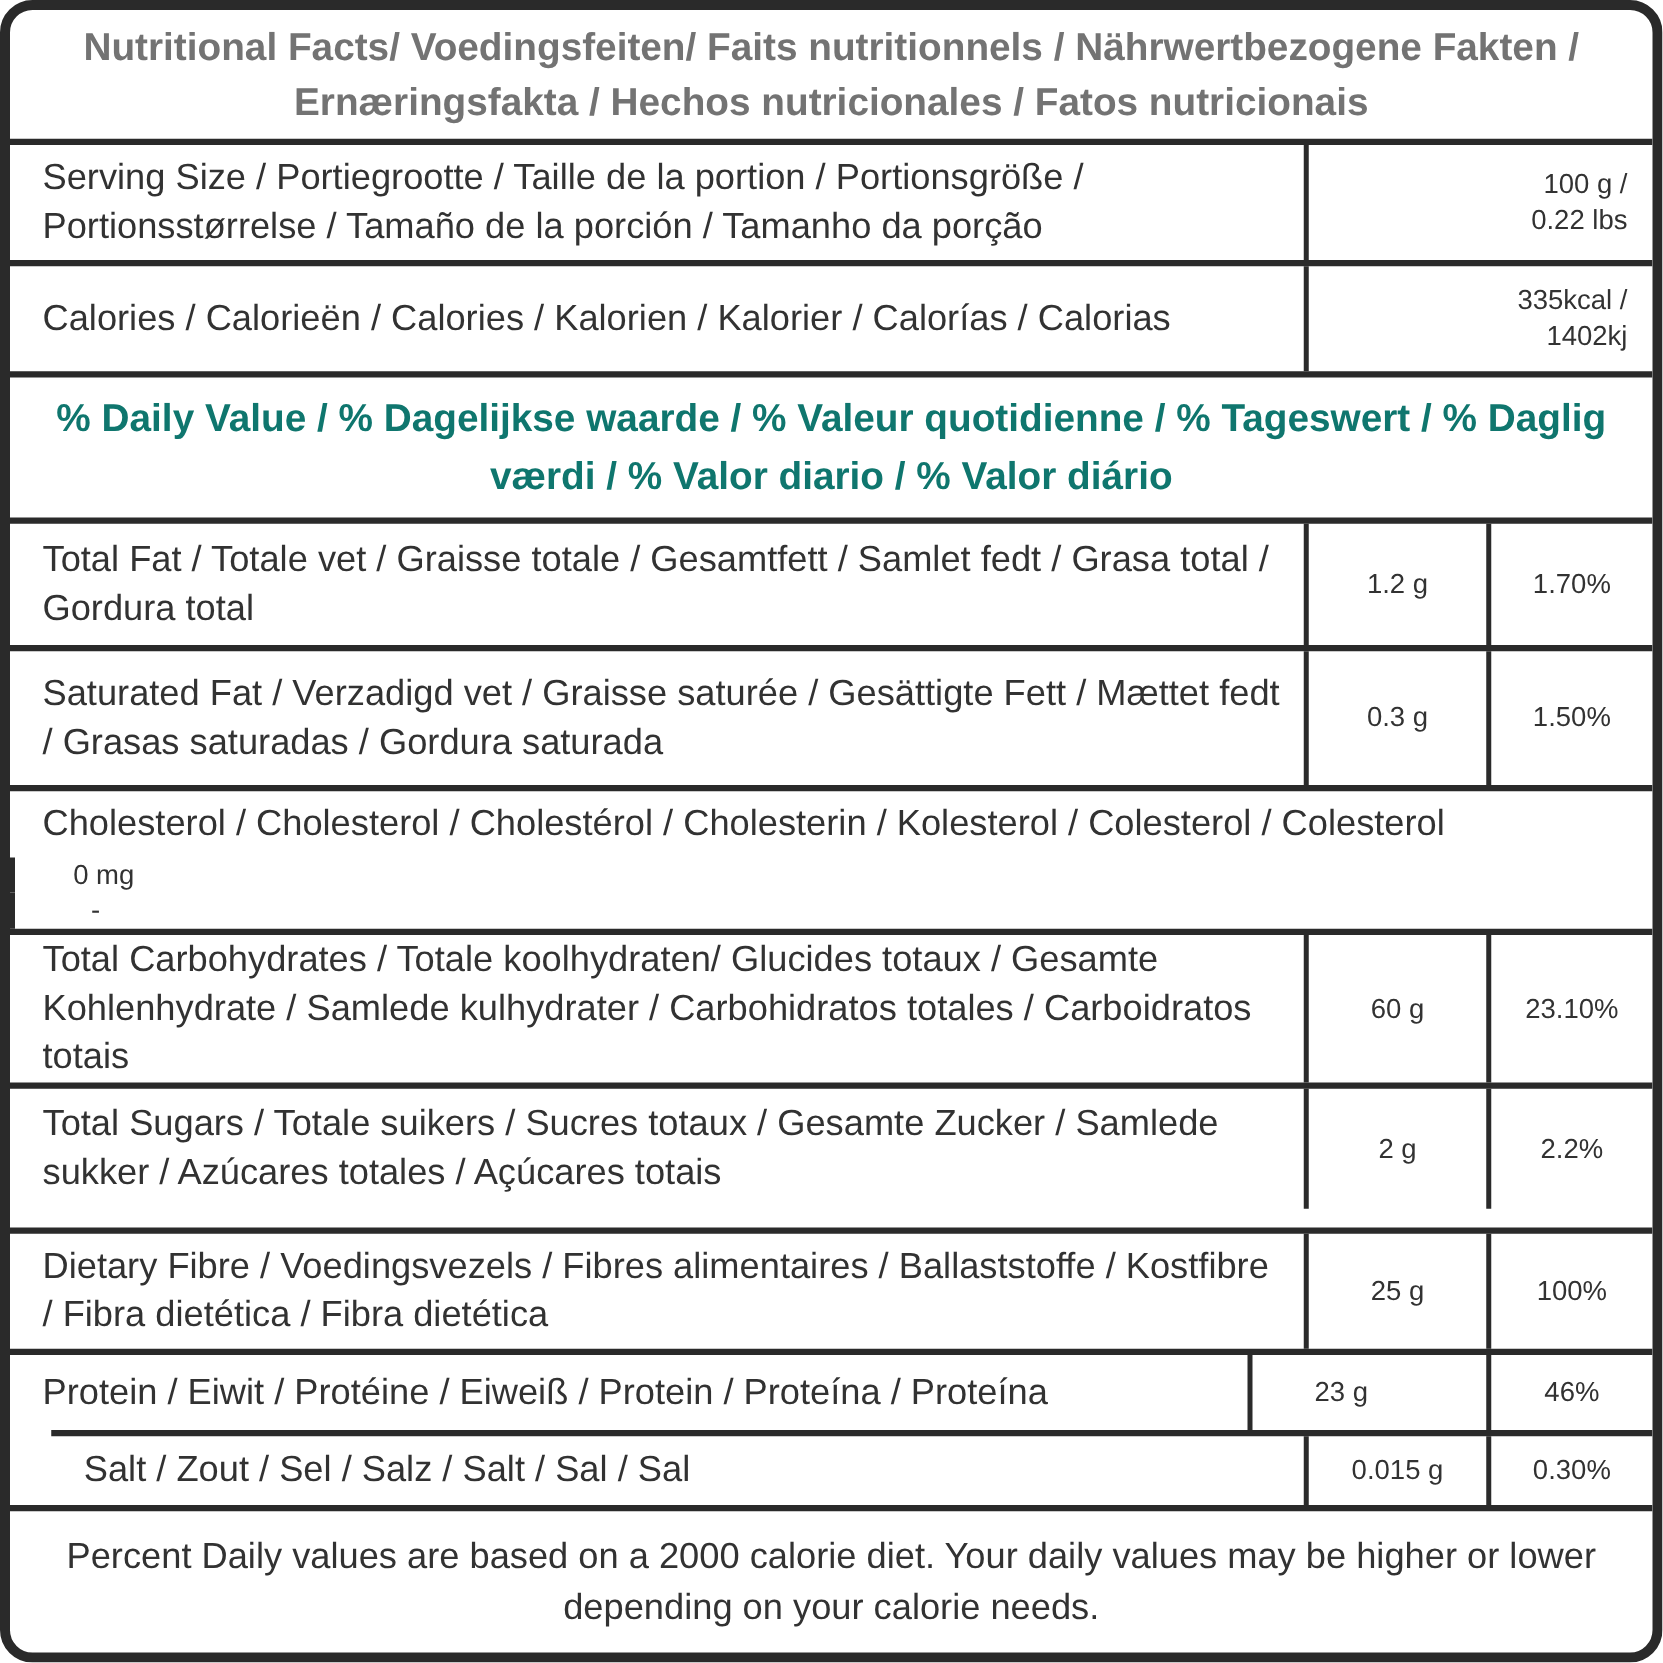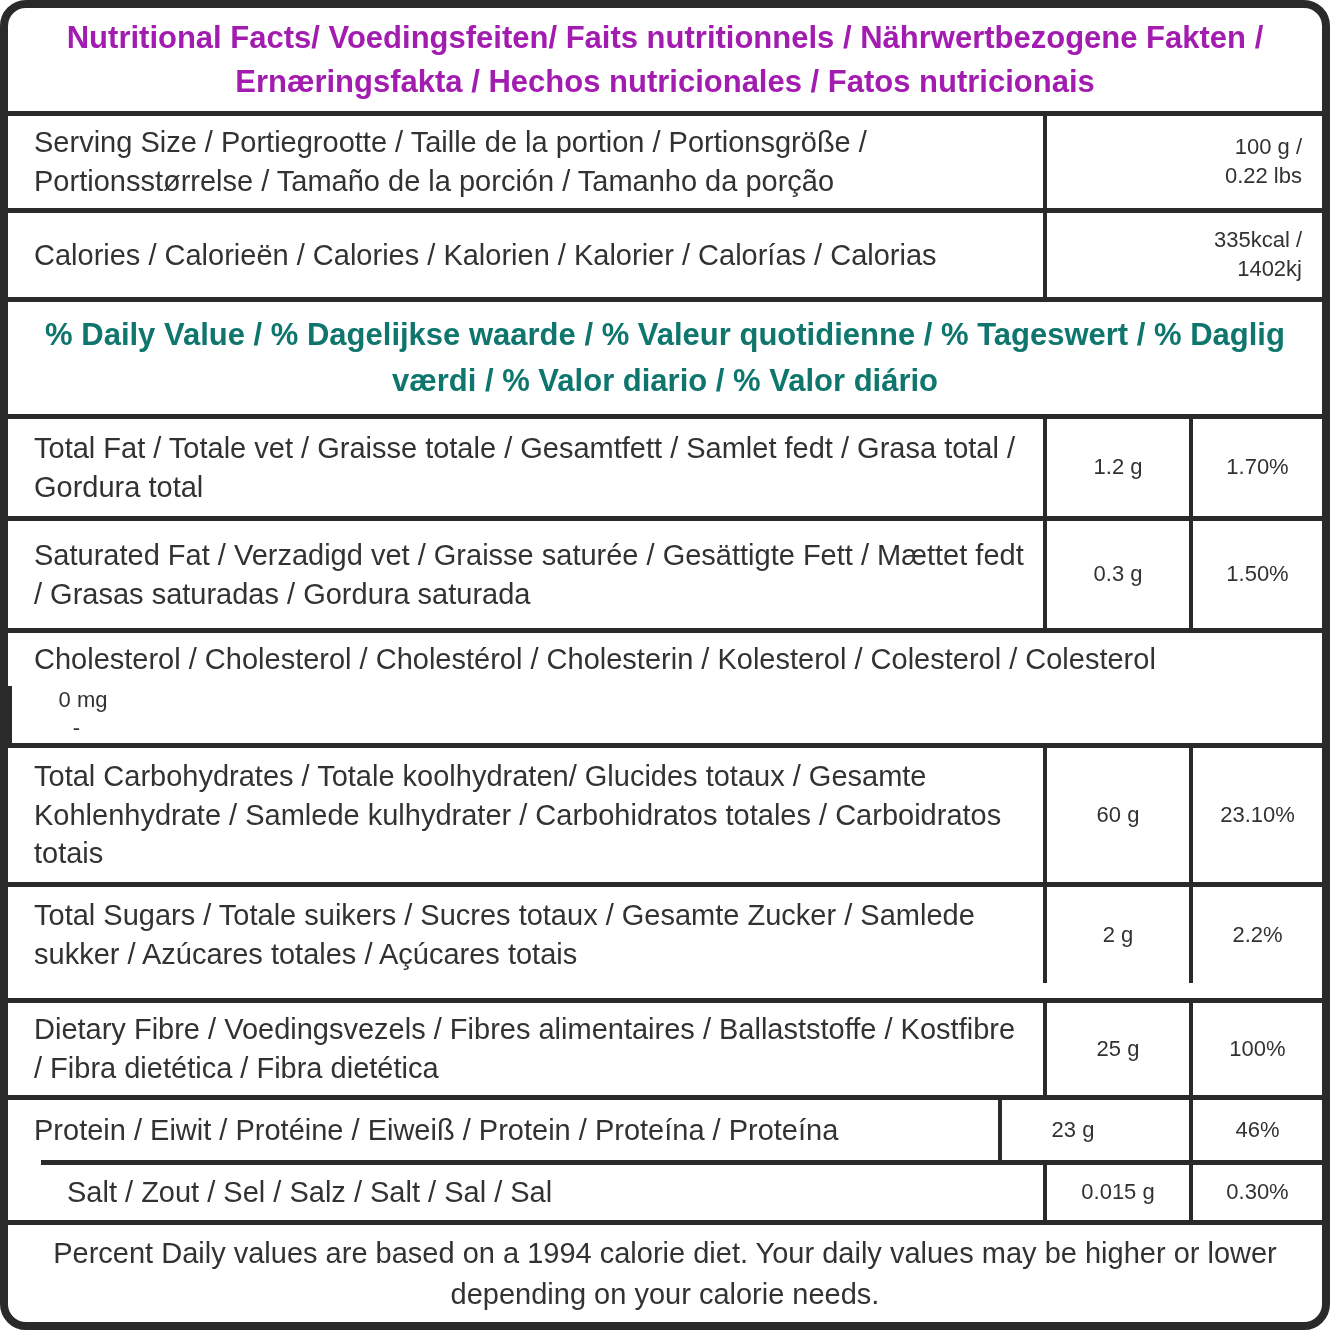--- a/index.html
+++ b/index.html
@@ -31,21 +31,21 @@
   .row:first-child { border-top: none; }
 
   
   .r-title    { height: 103px; }
   .r-serving  { height: 97px;  }
   .r-calories { height: 89px;  }
   .r-dvh      { height: 117px; }
   .r-fat      { height: 102px; }
   .r-satfat   { height: 112px; }
   .r-chol     { height: 115px; flex-direction: column; }
-  .r-carbs    { height: 139px; }
+  .r-carbs    { height: 123px; }
   .r-sugars   { height: 101px; }
   .r-fibre    { height: 97px; margin-top: 15px;  }
   .r-protein  { height: 65px; gap: 45px;  }
   .r-salt     { height: 60px; margin-left: 33px;  }
   .r-foot     { flex: 1 1 auto; }
 
   .cell-label {
     flex: 1 1 auto;
     display: flex;
     align-items: center;
@@ -79,21 +79,21 @@
   .row-centered {
     align-items: center;
     justify-content: center;
     text-align: center;
     padding: 6px 16px;
   }
   .title-text {
     font-size: 31px;
     font-weight: bold;
     line-height: 1.4;
-    color: #a21caf;
+    color: #737373;
   }
   .dvh-text {
     font-size: 31px;
     font-weight: bold;
     line-height: 1.5;
     color: #0f766e;
   }
   .foot-text {
     font-size: 29px;
     line-height: 1.4;
@@ -166,16 +166,16 @@
     <div class="cell-value w-dv">46%</div>
   </div>
 
   <div class="row r-salt">
     <div class="cell-label">Salt / Zout / Sel / Salz / Salt / Sal / Sal</div>
     <div class="cell-value w-amt">0.015 g</div>
     <div class="cell-value w-dv">0.30%</div>
   </div>
 
   <div class="row r-foot row-centered">
-    <div class="foot-text">Percent Daily values are based on a 1994 calorie diet. Your daily values may be higher or lower depending on your calorie needs.</div>
+    <div class="foot-text">Percent Daily values are based on a 2000 calorie diet. Your daily values may be higher or lower depending on your calorie needs.</div>
   </div>
 
 </div>
 
 </body></html>

